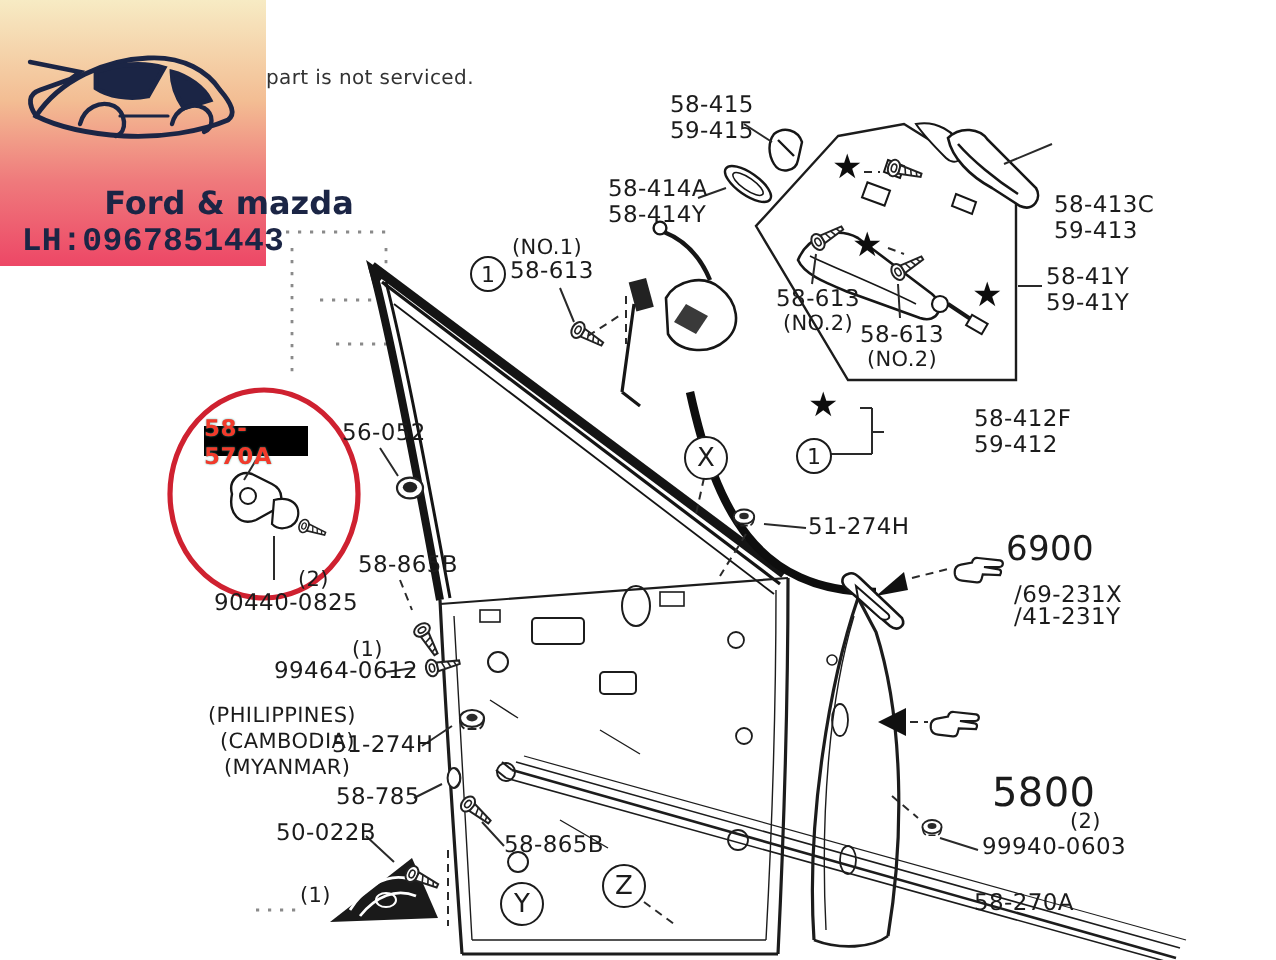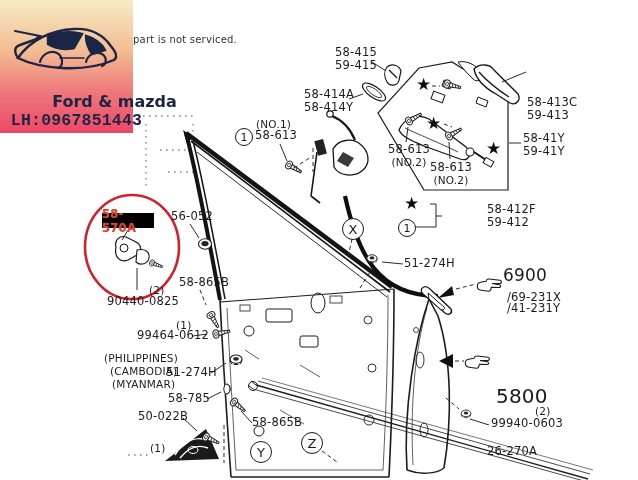--- a/index.html
+++ b/index.html
@@ -214,21 +214,21 @@
       <div class="plabel" style="left: 138px; top: 410px;"><div>50-022B</div></div>
       <div class="plabel" style="left: 150px; top: 442px; font-size: 10.5px;"><div class="ln-small">(1)</div></div>
       <div class="plabel" style="left: 252px; top: 416px;"><div>58-865B</div></div>
       <div class="plabel" style="left: 404px; top: 257px;"><div>51-274H</div></div>
       <div class="plabel" style="left: 503px; top: 269px; font-size: 17px;"><div>6900</div></div>
       <div class="plabel" style="left: 507px; top: 291px;"><div>/69-231X</div></div>
       <div class="plabel" style="left: 507px; top: 302px;"><div>/41-231Y</div></div>
       <div class="plabel" style="left: 496px; top: 350px; font-size: 20px; margin-top: 40px;"><div>5800</div></div>
       <div class="plabel" style="left: 535px; top: 405px; font-size: 10.5px;"><div class="ln-small">(2)</div></div>
       <div class="plabel" style="left: 491px; top: 417px;"><div>99940-0603</div></div>
-      <div class="plabel" style="left: 487px; top: 445px;"><div>26-270A</div></div>
+      <div class="plabel" style="left: 487px; top: 445px;"><div>58-270A</div></div>
       <div class="circmark" style="left: 235px; top: 128px; width: 16px; height: 16px; font-size: 11px;">1</div>
       <div class="circmark" style="left: 398px; top: 219px; width: 16px; height: 16px; font-size: 11px;">1</div>
       <div class="circmark" style="left: 342px; top: 218px; width: 20px; height: 20px; font-size: 13px;">X</div>
       <div class="circmark" style="left: 301px; top: 432px; width: 20px; height: 20px; font-size: 13px;">Z</div>
       <div class="circmark" style="left: 250px; top: 441px; width: 20px; height: 20px; font-size: 13px;">Y</div>
       <div class="starmark" style="left: 416px; top: 76px;">★</div>
       <div class="starmark" style="left: 426px; top: 115px;">★</div>
       <div class="starmark" style="left: 486px; top: 140px;">★</div>
       <div class="starmark" style="left: 404px; top: 195px;">★</div>
       <div class="handmark" style="left: 476px; top: 277px;"><svg width="26" height="16" viewBox="0 0 26 16">

